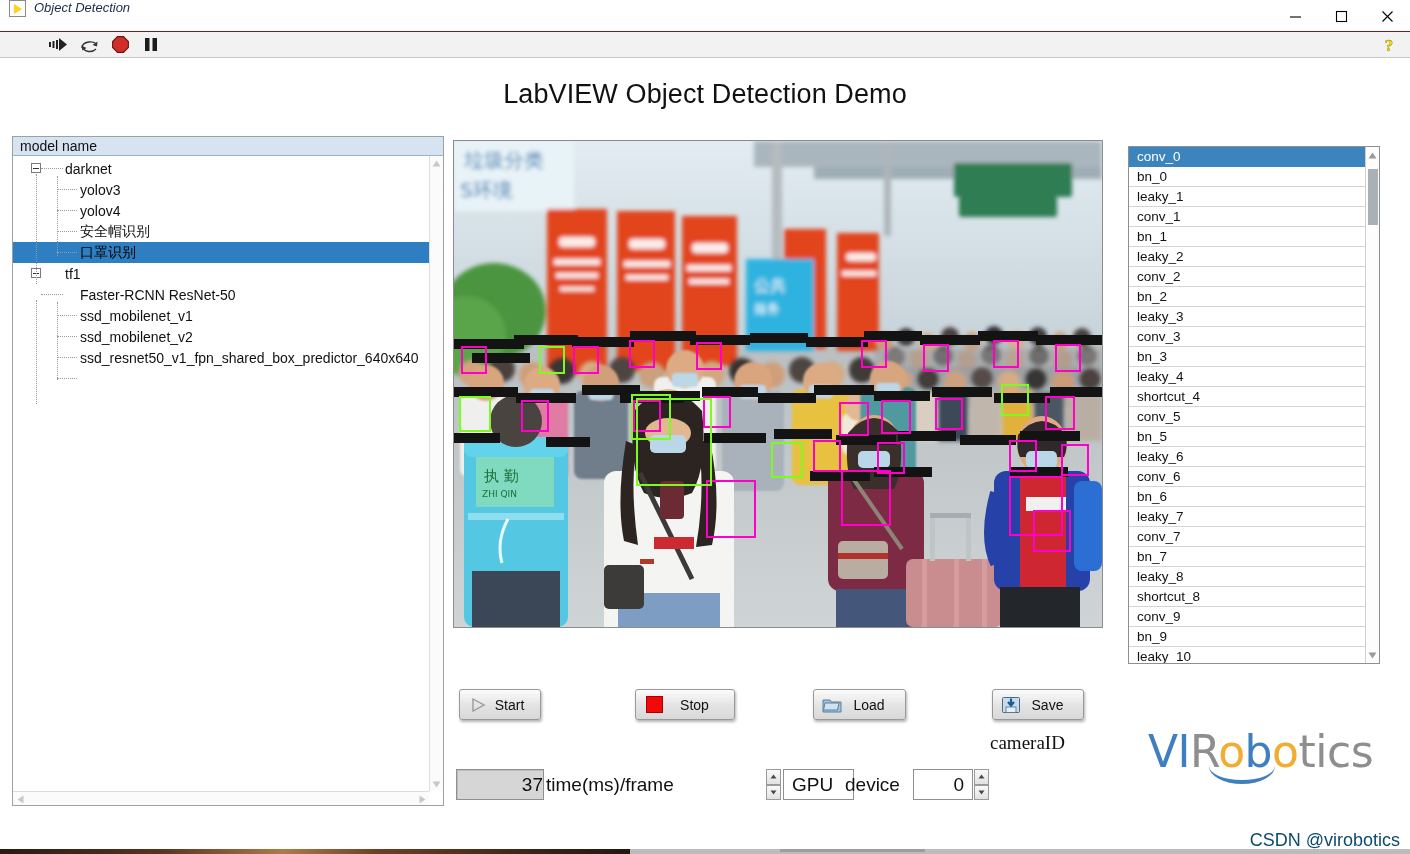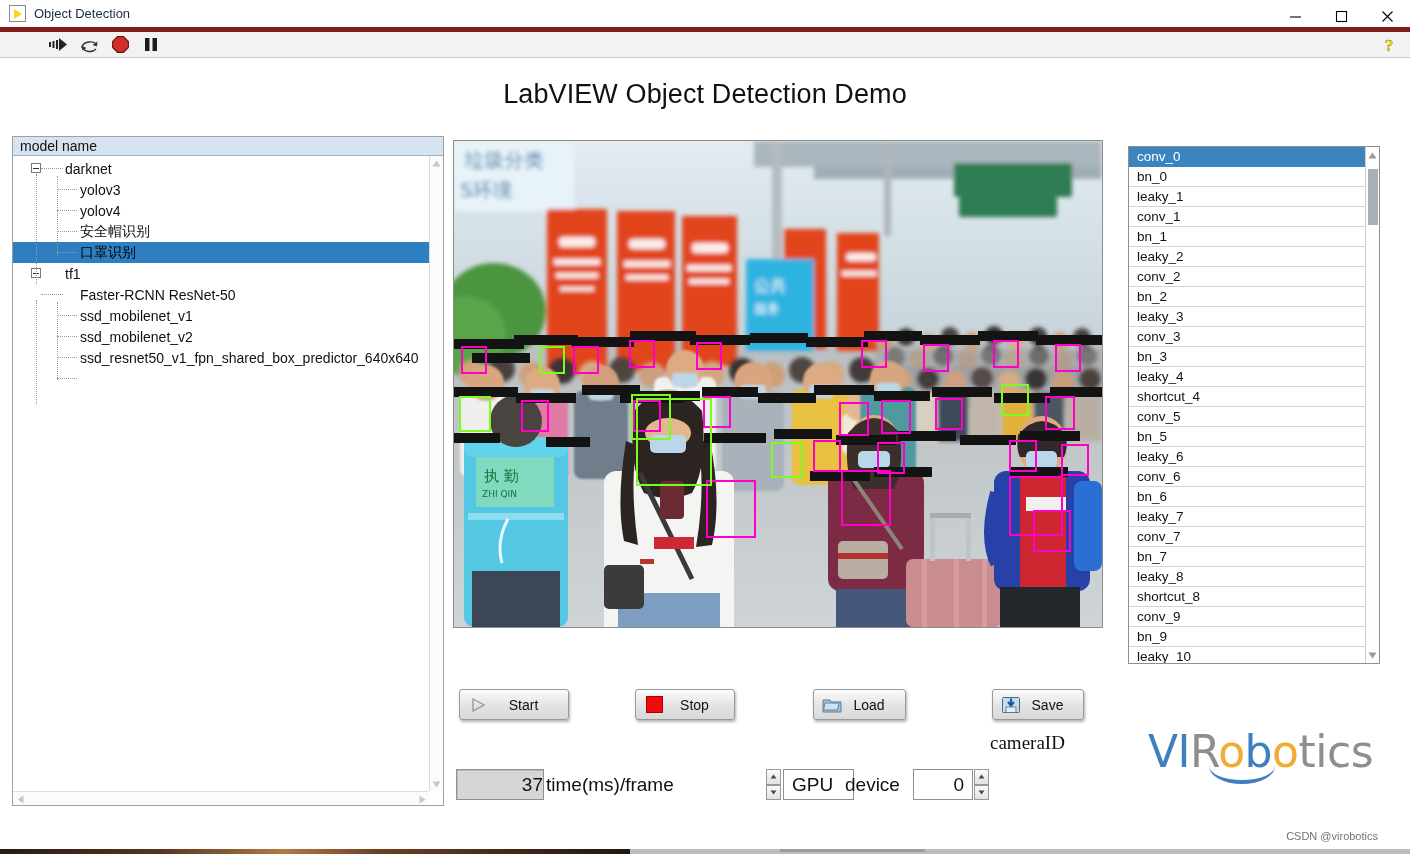--- a/index.html
+++ b/index.html
@@ -9,23 +9,24 @@
     font-family:"Liberation Sans", sans-serif;
     background:#ffffff;
     overflow:hidden;
     position:relative;
   }
 
   
   #titlebar {
     height:32px; width:100%;
     background:#ffffff;
-    display:flex; align-items:center;
-    border-bottom:5px solid #7f1d1d;
+    display:flex; 
+    border-bottom:1px solid #7f1d1d;
     position:relative;
+    font-style:italic;
   }
   #titlebar .app-icon {
     width:17px; height:17px; margin-left:9px; margin-right:8px;
     border:1px solid #8a8a8a; background:#fdfdfd;
     display:flex; align-items:center; justify-content:center;
   }
   #titlebar .app-icon .tri {
     width:0;height:0;border-left:8px solid #ffd21e;
     border-top:5px solid transparent;border-bottom:5px solid transparent;
   }
@@ -175,22 +176,22 @@
   #logo .c-blue { color:#3f7fbf; }
   #logo .c-gray { color:#8e8e8e; }
   #logo .c-orange { color:#f0ad32; }
   #logo .smile {
     position:absolute; left:61px; top:40px; width:66px; height:18px;
     border-bottom:4px solid #3f7fbf; border-radius:0 0 50% 50%/0 0 100% 100%;
   }
 
   
   #watermark {
-    position:absolute; right:32px; top:830px;
-    font-size:11px; color:#737373;
+    position:absolute; right:10px; top:830px;
+    font-size:18px; color:#0c4a6e;
   }
   #desk-strip { position:absolute; left:0; bottom:0; width:100%; height:5px; }
   #desk-strip .left { position:absolute; left:0; top:0; width:630px; height:5px;
     background:linear-gradient(90deg,#2a1a12,#55331f 25%,#b07a45 45%,#6b4024 60%,#3a2316 85%,#241610); }
   #desk-strip .right { position:absolute; left:630px; top:0; right:0; height:5px; background:#bcbcbc; }
   #desk-strip .right:after { content:""; position:absolute; left:150px; top:0; width:145px; height:3px; background:#9d9d9d; }
 </style>
 </head>
 <body>
 
@@ -634,21 +635,21 @@
       <rect x="6" y="256" width="30" height="34"></rect>
       <rect x="86" y="206" width="24" height="26"></rect>
       <rect x="548" y="244" width="26" height="30"></rect>
       <rect x="318" y="302" width="30" height="34"></rect>
       <rect x="178" y="254" width="38" height="44"></rect>
       <rect x="183" y="258" width="74" height="86"></rect>
     </g>
   </svg>
 </div>
 
-<div class="lvbtn" style="left:459px; top:689px; width:110px;">
+<div class="lvbtn" style="left:459px; top:689px; width:82px;">
   <span class="bico">
     <svg width="15" height="14" viewBox="0 0 15 14">
         <polygon points="2,1 13,7 2,13" fill="none" stroke="#9a9a9a" stroke-width="1.4"></polygon>
       </svg>
   </span>
   <span class="blabel">Start</span>
 </div>
 
 <div class="lvbtn" style="left:635px; top:689px; width:100px;">
   <span class="bico">

